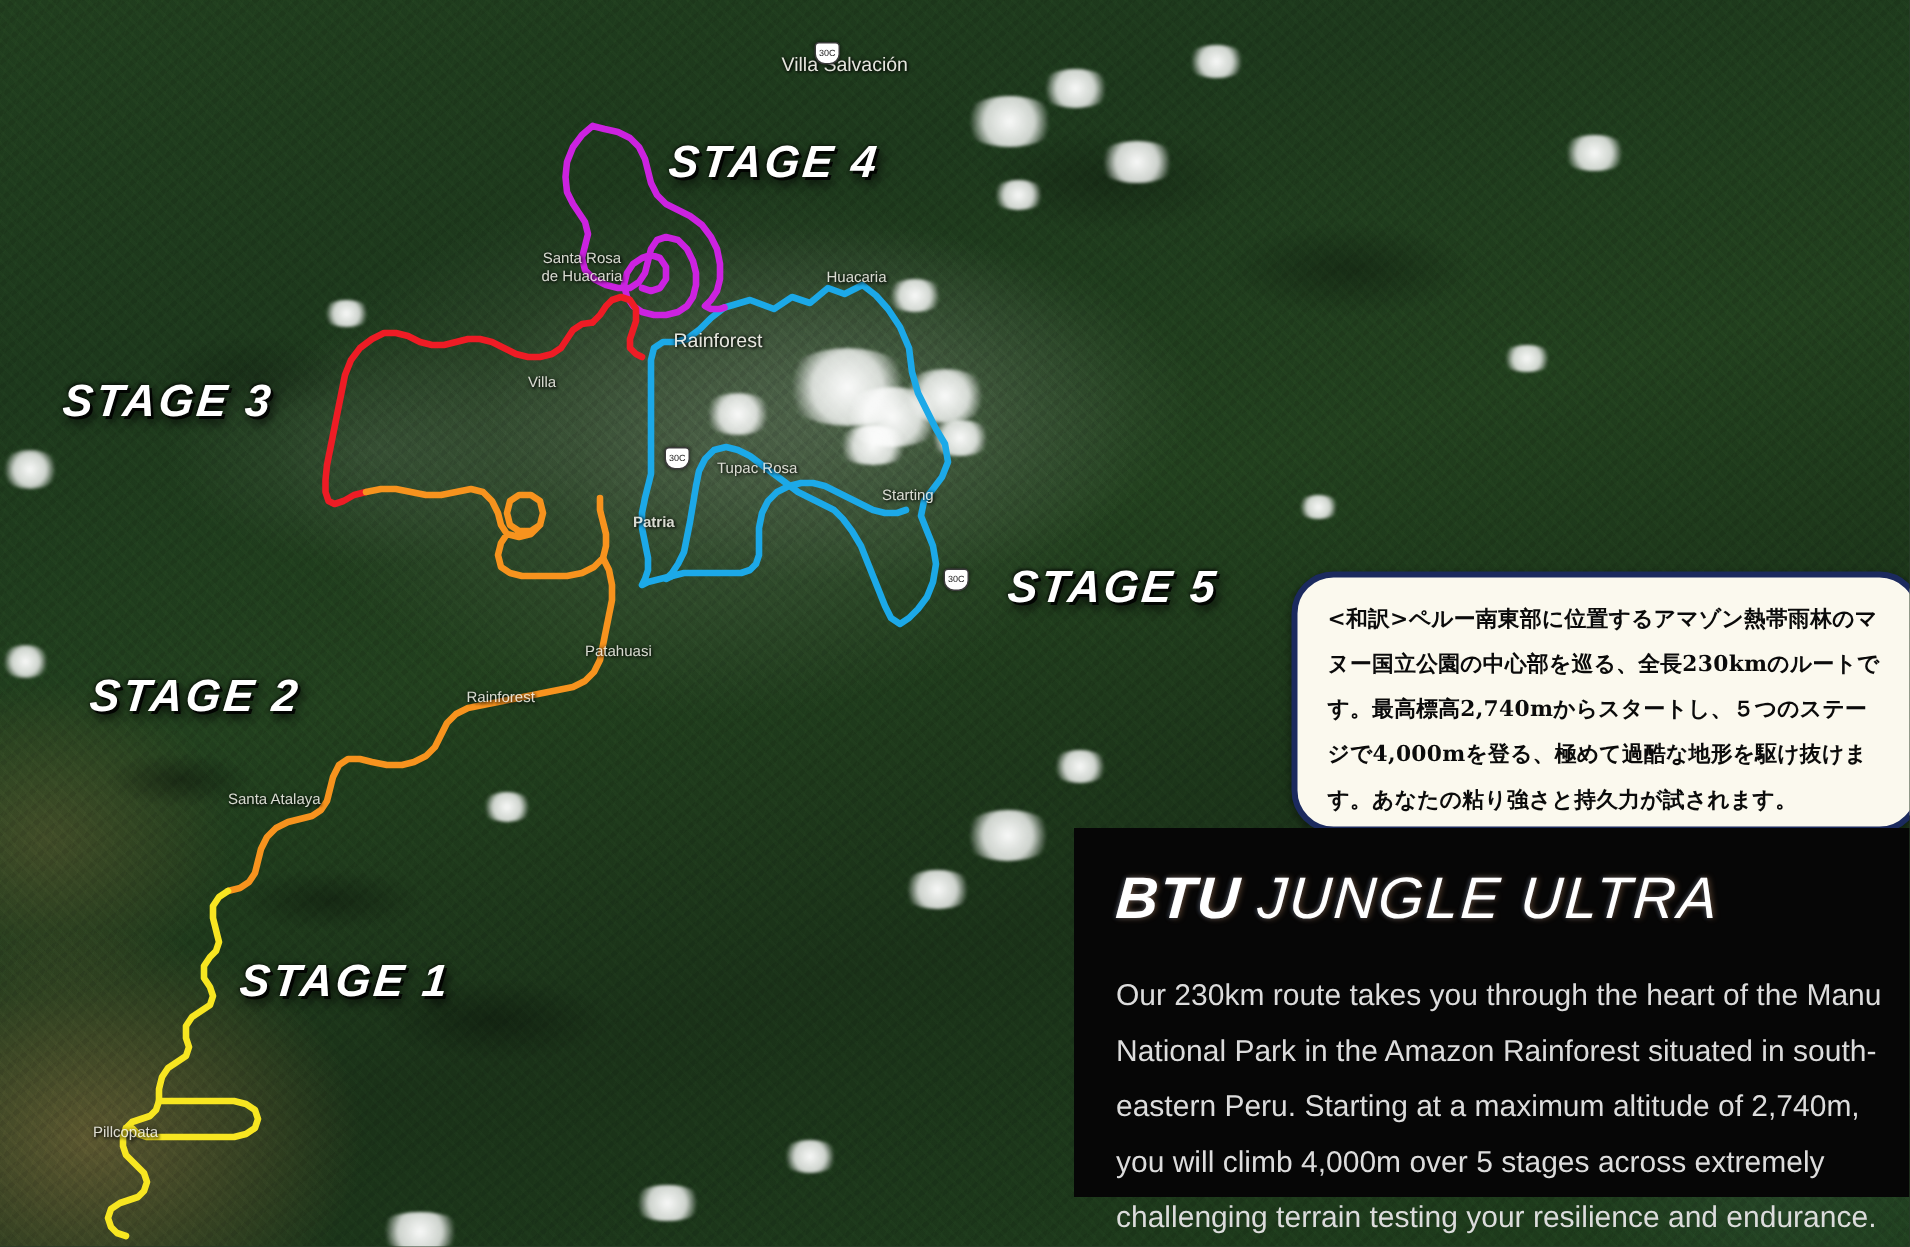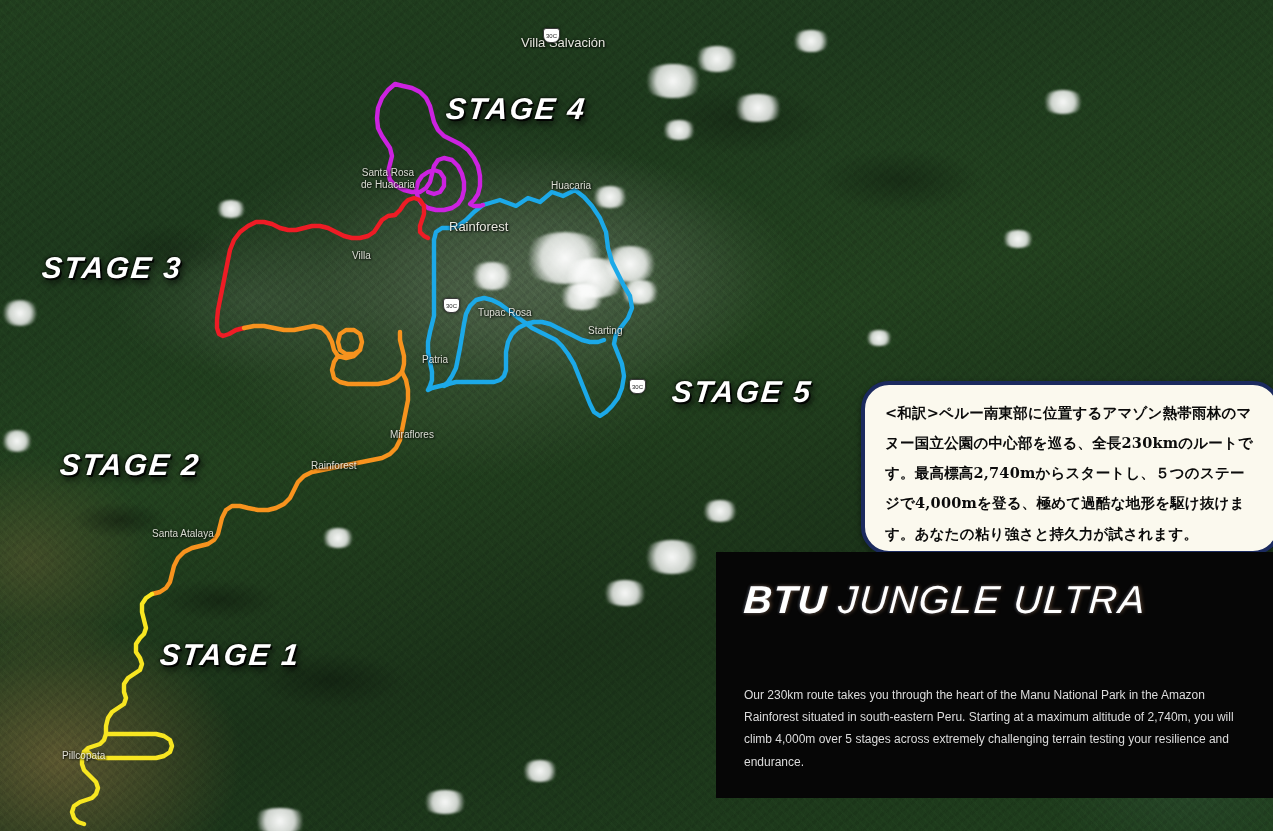--- a/index.html
+++ b/index.html
@@ -145,25 +145,24 @@
     color: #ffffff;
     transform: skewX(-4deg);
     display: inline-block;
     margin-bottom: 24px;
     text-shadow: 1px 0 4px rgba(255,180,120,0.35), -1px 0 3px rgba(120,180,255,0.25);
   }
   #info-panel .brand .btu { font-weight: bold; letter-spacing: 1px; }
   #info-panel .brand .rest { font-weight: normal; letter-spacing: 1.5px; }
   #info-panel .body-text {
     color: #dcdcdc;
-    font-size: 12px;
+    font-size: 20px;
     line-height: 1.85;
     font-family: "Liberation Sans", sans-serif;
     max-width: 520px;
-    margin-top: 38px;
   }
 </style>
 </head>
 <body>
 
 <div id="root">
 
   <div class="map-base">
     <div class="map-texture"></div>
     <div class="map-ridges"></div>
@@ -271,22 +270,22 @@
 
   <div>
     <div class="place big" style="left:521px;top:36px;">Villa Salvación</div>
     <div class="place" style="left:361px;top:167px;white-space:pre;text-align:center;">Santa Rosa
 de Huacaria</div>
     <div class="place" style="left:551px;top:180px;">Huacaria</div>
     <div class="place big" style="left:449px;top:220px;">Rainforest</div>
     <div class="place" style="left:352px;top:250px;">Villa</div>
     <div class="place" style="left:478px;top:307px;">Tupac Rosa</div>
     <div class="place" style="left:588px;top:325px;">Starting</div>
-    <div class="place" style="left:422px;top:354px;">Patria</div>
-    <div class="place" style="left:390px;top:429px;">Miraflores</div>
+    <div class="place" style="left:422px;top:343px;font-weight:bold;">Patria</div>
+    <div class="place" style="left:390px;top:429px;">Patahuasi</div>
     <div class="place" style="left:311px;top:460px;">Rainforest</div>
     <div class="place" style="left:152px;top:528px;">Santa Atalaya</div>
     <div class="place" style="left:62px;top:750px;">Pillcopata</div>
   </div>
 
   <div class="shield" style="left:543px;top:28px;">30C</div>
   <div class="shield" style="left:443px;top:298px;">30C</div>
   <div class="shield" style="left:629px;top:379px;">30C</div>
 
   <div class="stage-label" style="left:160px;top:638px;font-size:30px;">STAGE 1</div>

